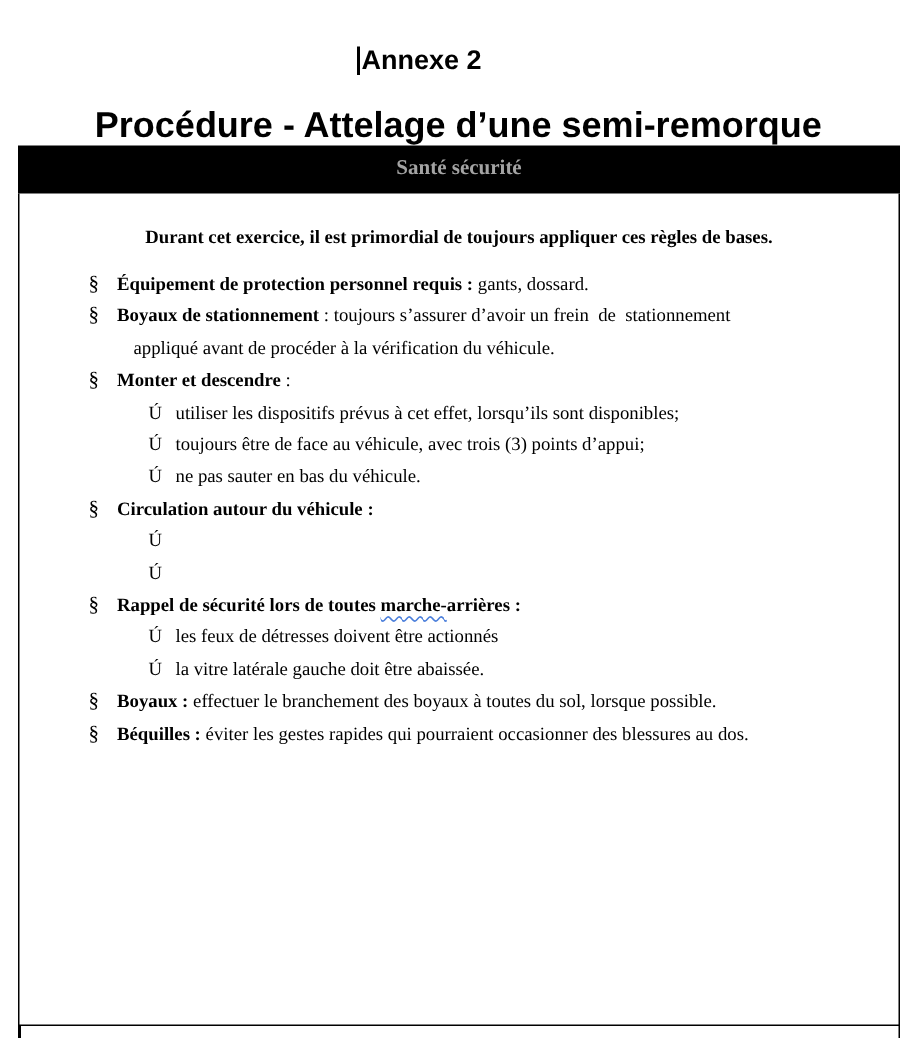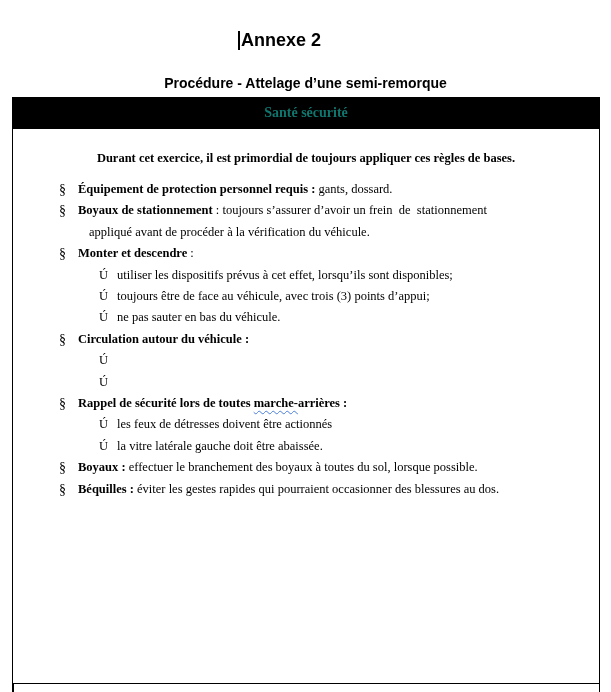--- a/index.html
+++ b/index.html
@@ -27,33 +27,33 @@
     background: #000;
     margin-right: 1px;
     vertical-align: -4px;
   }
   .title {
     margin: 0;
     padding-top: 24px;
     text-align: center;
     font-family: "Liberation Sans", "DejaVu Sans", sans-serif;
     font-weight: bold;
-    font-size: 14px;
+    font-size: 24px;
     line-height: 19px;
   }
   .doc-table {
     position: absolute;
     left: 12px; top: 97px;
     width: 588px;
     box-sizing: border-box;
   }
   .header-bar {
     height: 32px;
     background: #000000;
-    color: #0f766e;
+    color: #a3a3a3;
     display: flex;
     align-items: center;
     justify-content: center;
     font-weight: bold;
     font-size: 14px;
   }
   .body-cell {
     box-sizing: border-box;
     border: 1.5px solid #000;
     border-top: none;

